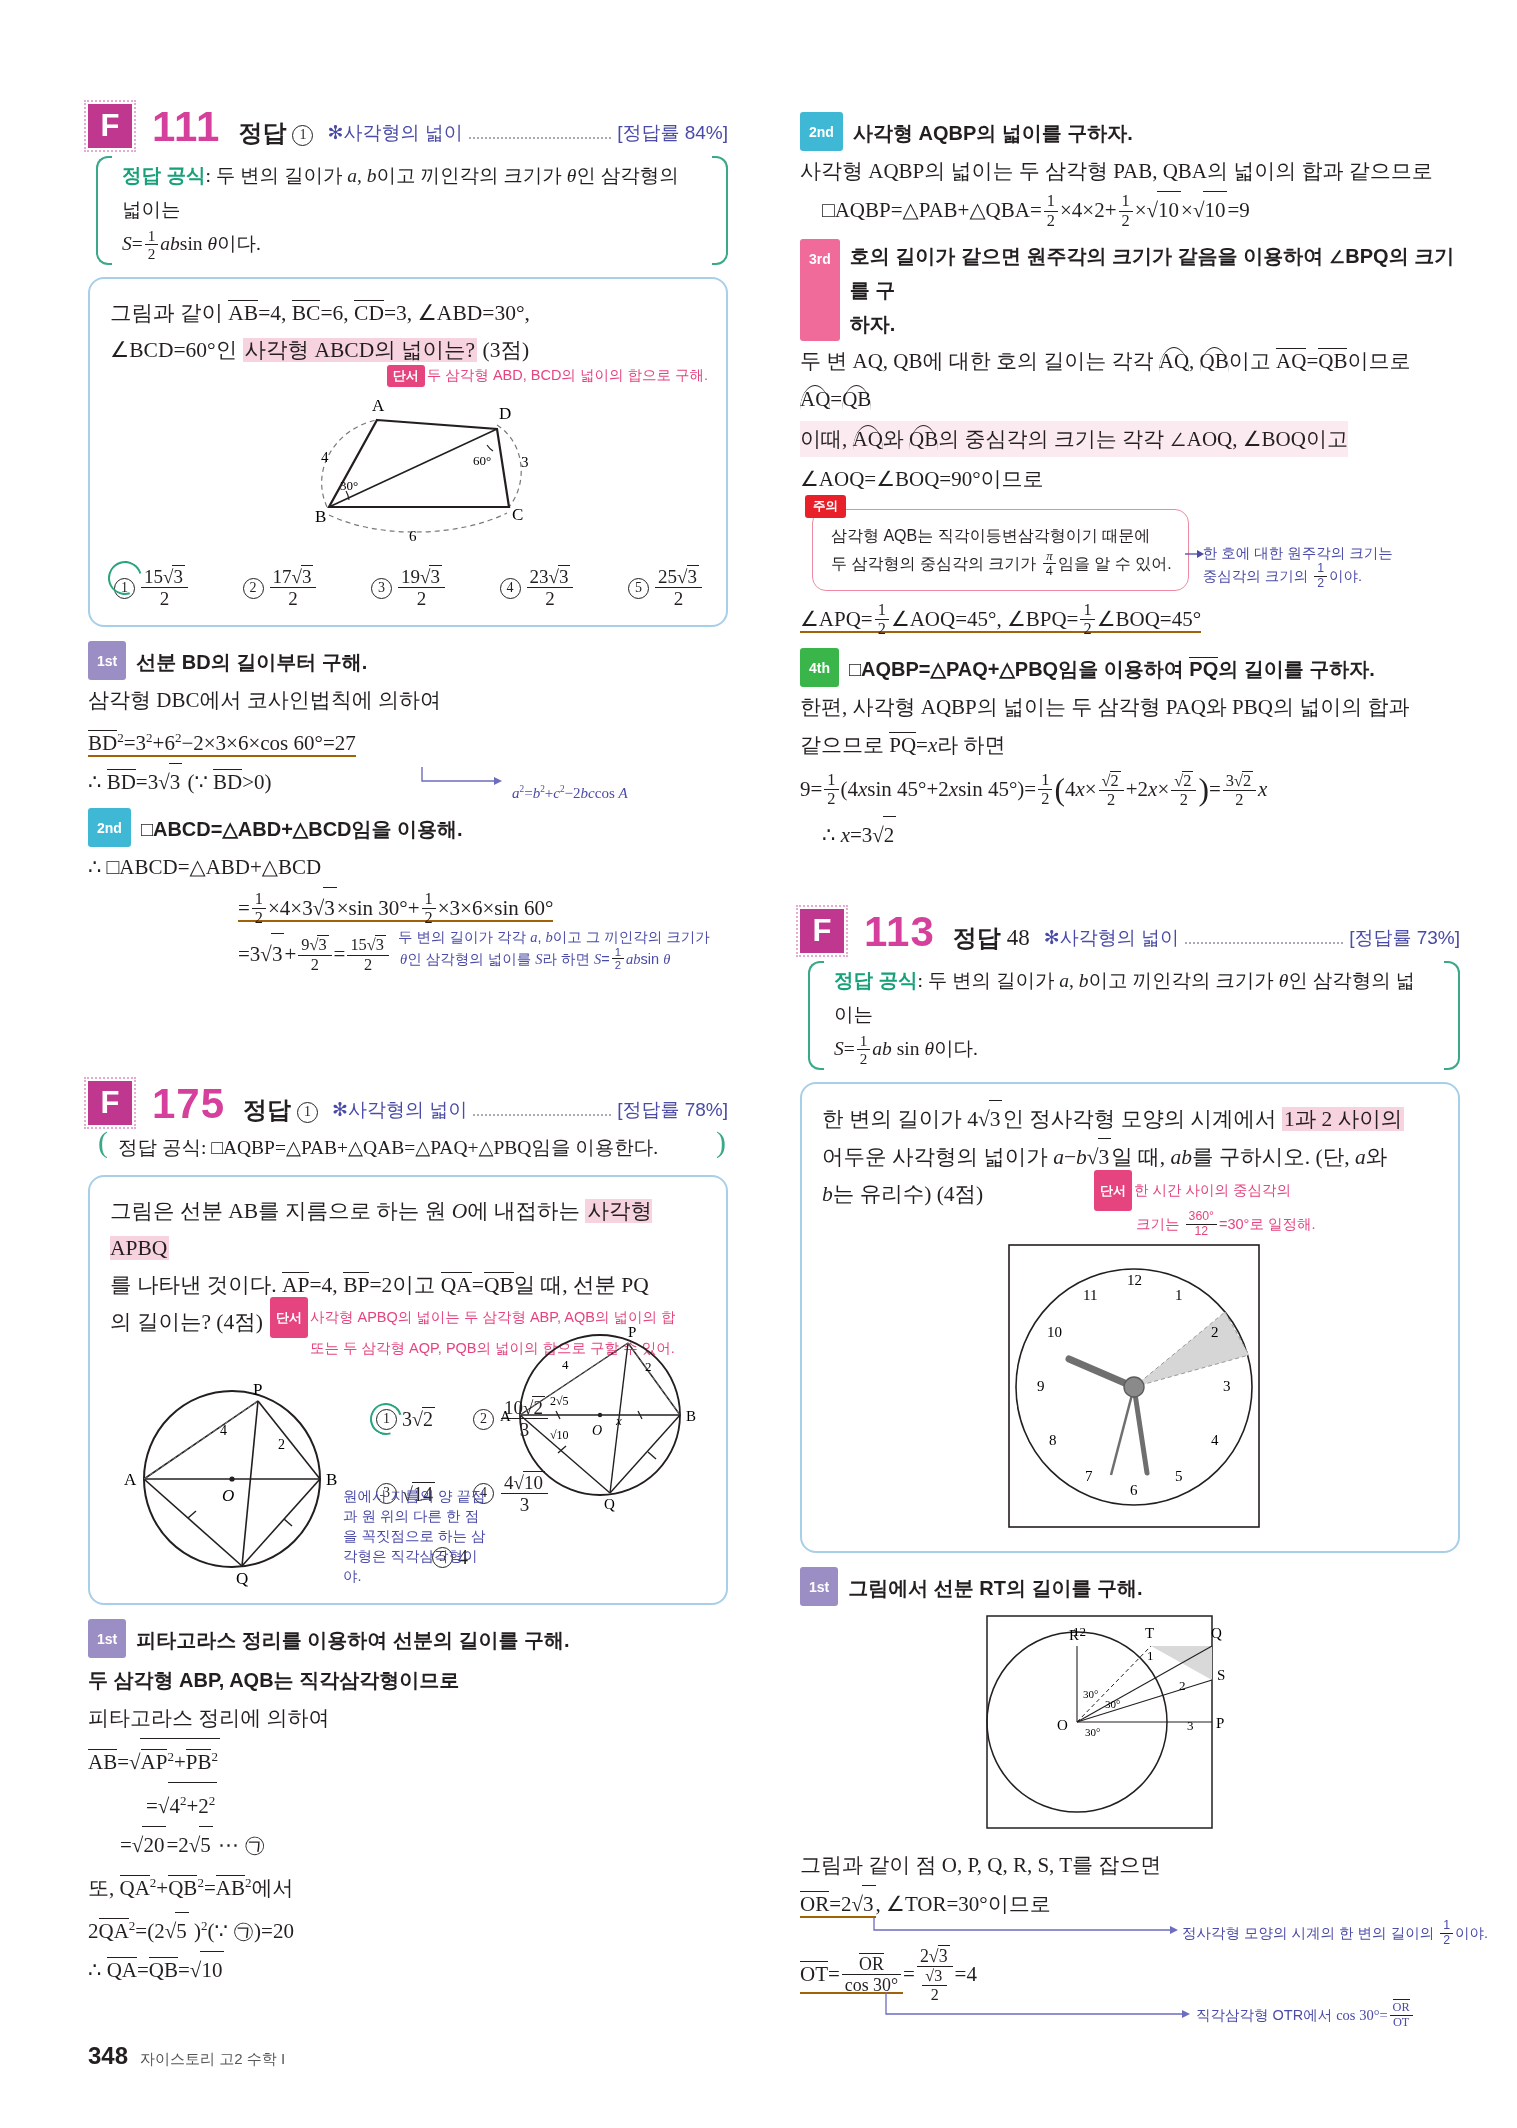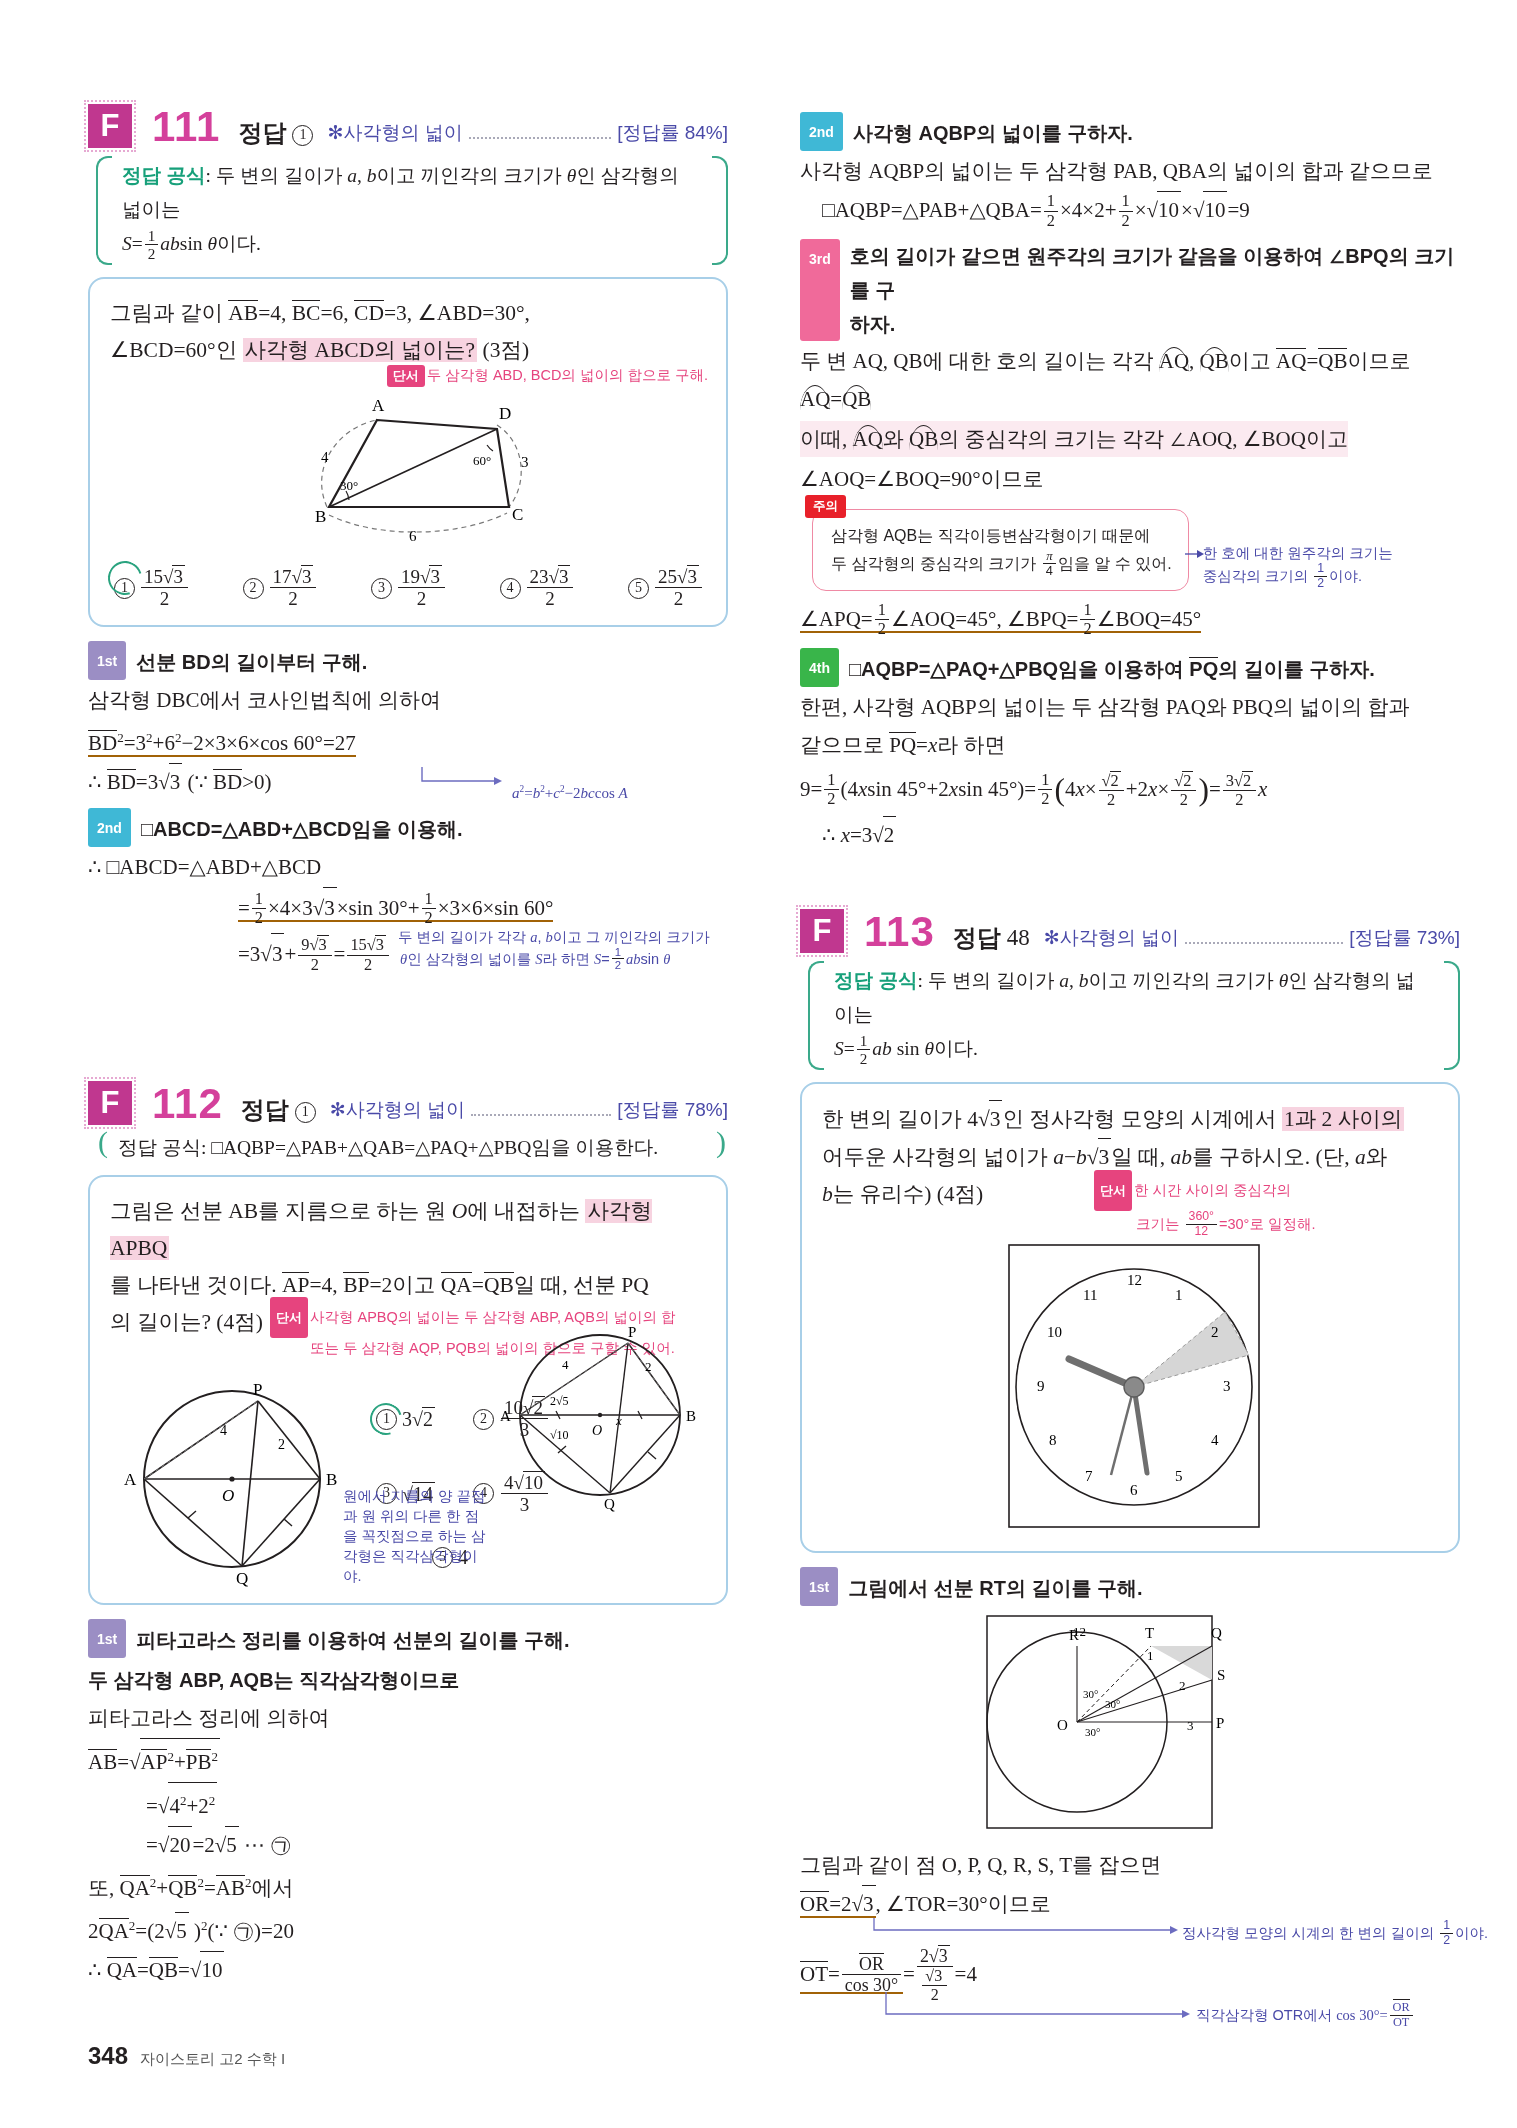--- a/index.html
+++ b/index.html
@@ -242,21 +242,21 @@
         <div class="sol-i" style="margin-left:150px;position:relative;margin-top:-14px;">
           =3<span class="rad"></span><span class="sqrt">3</span>+<span class="frac"><span class="n">9<span class="rad"></span><span class="sqrt">3</span></span><span class="d">2</span></span>=<span class="frac"><span class="n">15<span class="rad"></span><span class="sqrt">3</span></span><span class="d">2</span></span>
           <span class="note" style="position:absolute;left:162px;top:14px;white-space:nowrap;"><i class="m">θ</i>인 삼각형의 넓이를 <i class="m">S</i>라 하면 <i class="m">S</i>=<span class="frac"><span class="n">1</span><span class="d">2</span></span><i class="m">ab</i>sin <i class="m">θ</i></span>
         </div>
       </div>
     </div>
 
     <div style="margin-top:106px;">
       <div class="prob-head">
         <div class="f-badge">F</div>
-        <div class="p-num">112</div>
+        <div class="p-num">175</div>
         <div class="p-ans-label">정답</div>
         <div class="p-ans-val"><span class="circ-num">1</span></div>
         <div class="p-topic"><span class="star">✻</span><span>사각형의 넓이</span></div>
         <div class="dots"></div>
         <div class="p-rate">[정답률 78%]</div>
       </div>
 
       <div class="formula-one">
         <span class="lab">정답 공식</span><span>: □AQBP=△PAB+△QAB=△PAQ+△PBQ임을 이용한다.</span>
       </div>
@@ -343,21 +343,21 @@
         <div class="steprow">
           <span class="step s1">1st</span><span class="body">피타고라스 정리를 이용하여 선분의 길이를 구해.</span>
         </div>
 
         <div style="display:flex;">
           <div style="flex:1;">
             <div class="sol" style="font-weight:bold;font-family:'Liberation Sans',sans-serif;font-size:20px;">두 삼각형 ABP, AQB는 직각삼각형이므로</div>
             <div class="sol" style="position:relative;">피타고라스 정리에 의하여</div>
             <div class="sol"><span class="ovl">AB</span>=<span class="rad"></span><span class="sqrt"><span class="ovl">AP</span><sup class="e">2</sup>+<span class="ovl">PB</span><sup class="e">2</sup></span></div>
             <div class="sol" style="margin-left:58px;">=<span class="rad"></span><span class="sqrt">4<sup class="e">2</sup>+2<sup class="e">2</sup></span></div>
-            <div class="sol" style="margin-left:58px;">=<span class="rad"></span><span class="sqrt">20</span>=2<span class="rad"></span><span class="sqrt">5</span> ⋯ ㉠</div>
+            <div class="sol" style="margin-left:32px;">=<span class="rad"></span><span class="sqrt">20</span>=2<span class="rad"></span><span class="sqrt">5</span> ⋯ ㉠</div>
             <div class="sol">또, <span class="ovl">QA</span><sup class="e">2</sup>+<span class="ovl">QB</span><sup class="e">2</sup>=<span class="ovl">AB</span><sup class="e">2</sup>에서</div>
             <div class="sol">2<span class="ovl">QA</span><sup class="e">2</sup>=(2<span class="rad"></span><span class="sqrt">5</span> )<sup class="e">2</sup>(∵ ㉠)=20</div>
             <div class="sol">∴ <span class="ovl">QA</span>=<span class="ovl">QB</span>=<span class="rad"></span><span class="sqrt">10</span></div>
           </div>
         </div>
 
         <div style="position:absolute;left:255px;top:1382px;width:150px;" class="note">
           <span>원에서 지름의 양 끝점과 원 위의 다른 한 점을 꼭짓점으로 하는 삼각형은 직각삼각형이야.</span>
         </div>
 

